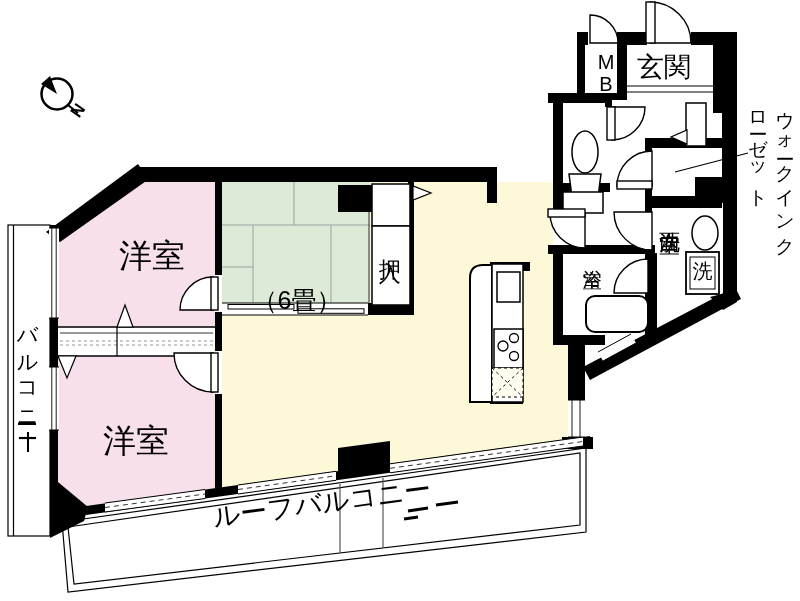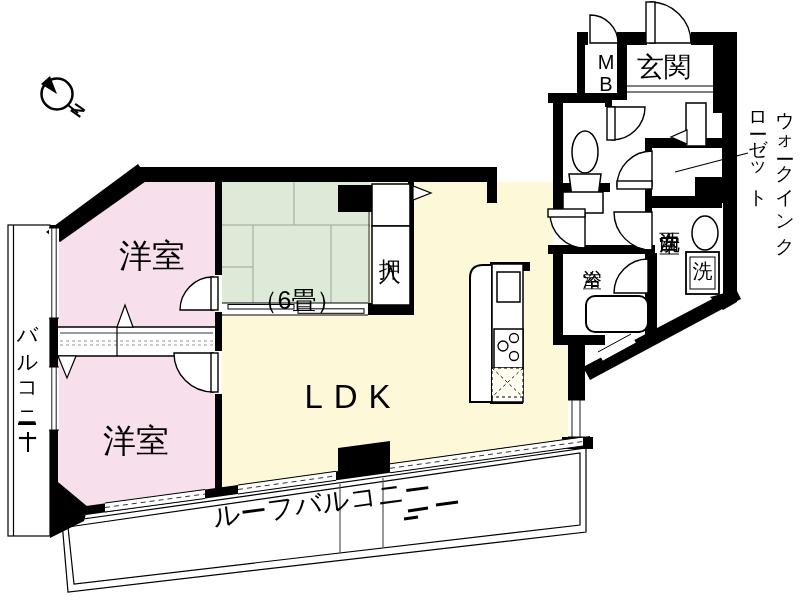--- a/index.html
+++ b/index.html
@@ -277,21 +277,20 @@
     <polygon points="57,94 41,84 50,76" fill="#000"></polygon>
     <line x1="68" y1="105" x2="78" y2="113" stroke="#000" stroke-width="2"></line>
   </g>
 </svg>
 
 <div class="lbl north">N</div>
 <div class="lbl w1 center">洋室</div>
 <div class="lbl wsz center">（6畳）</div>
 <div class="lbl oshi vtext">押入</div>
 <div class="lbl w2 center">洋室</div>
-<div class="lbl ldk center">LDK</div>
 <div class="lbl balc vtext">バルコニー</div>
 <div class="lbl roof center">ルーフバルコニー</div>
 <div class="lbl genk center">玄関</div>
 <div class="lbl mb vtext center">MB</div>
 <div class="lbl wic vtext">ウォークインクローゼット</div>
 <div class="lbl senm vtext">洗面室</div>
 <div class="lbl sent center">洗</div>
 <div class="lbl yoku vtext">浴室</div>
 
 </div>

